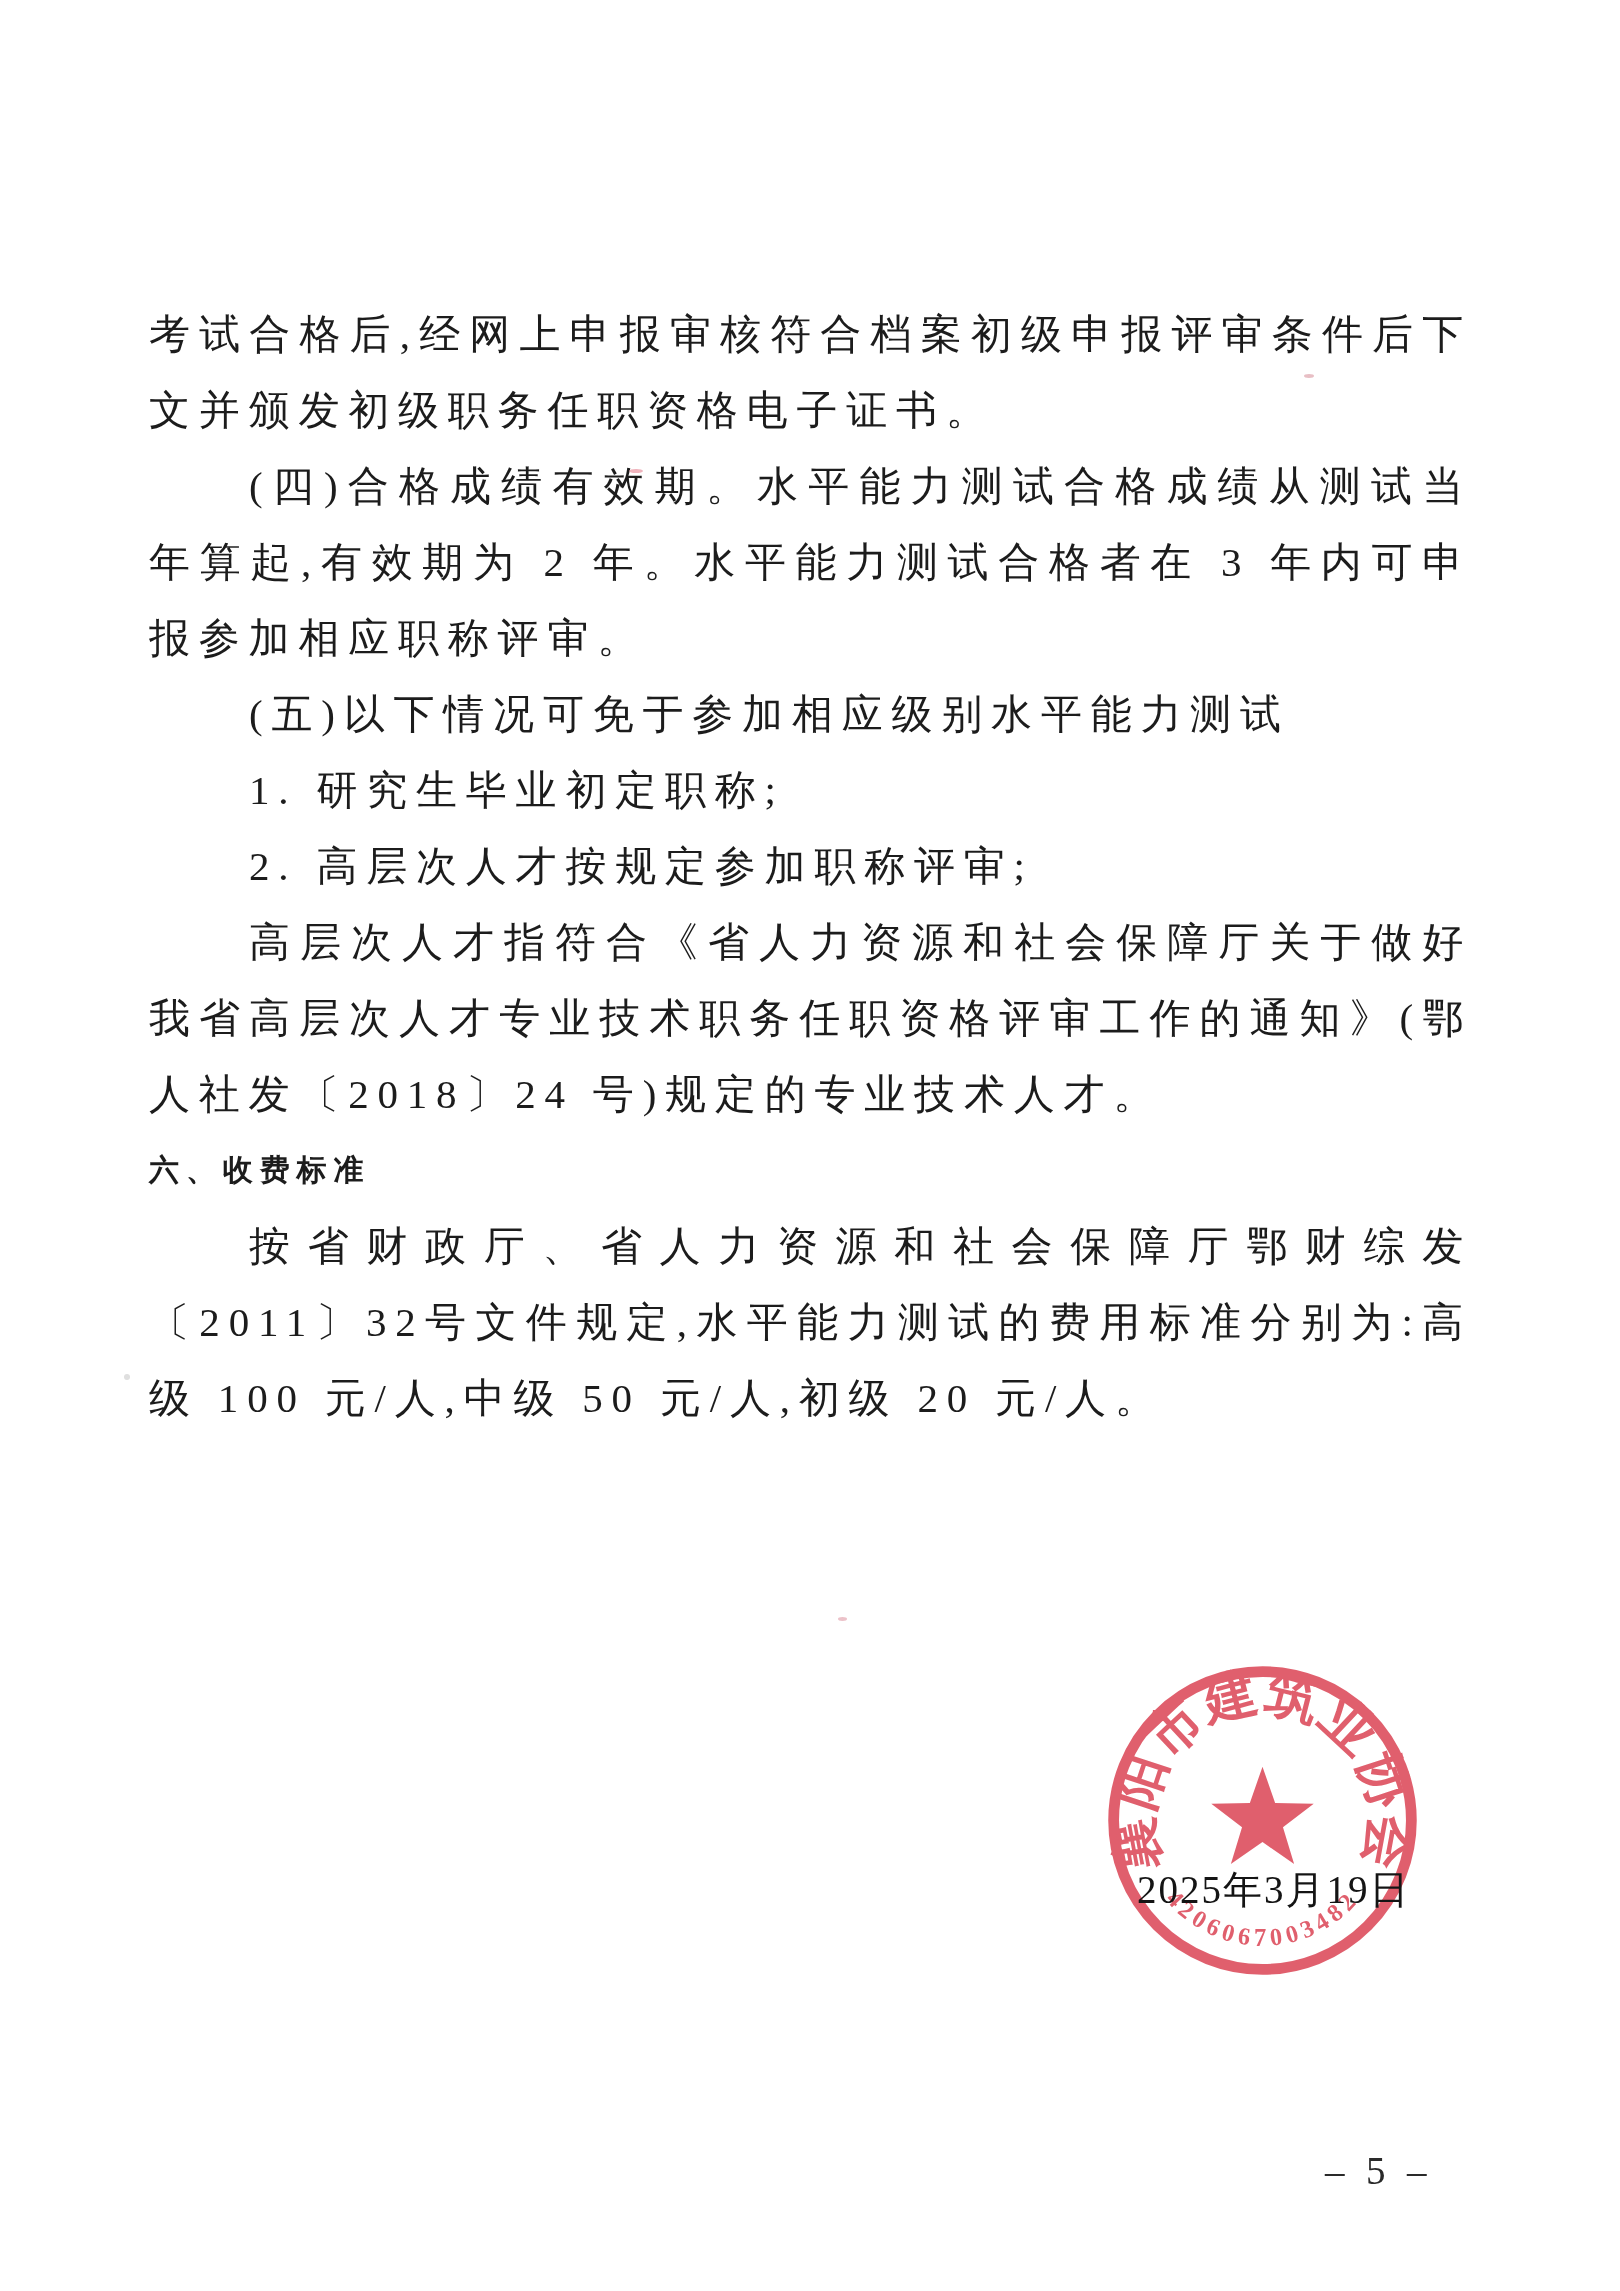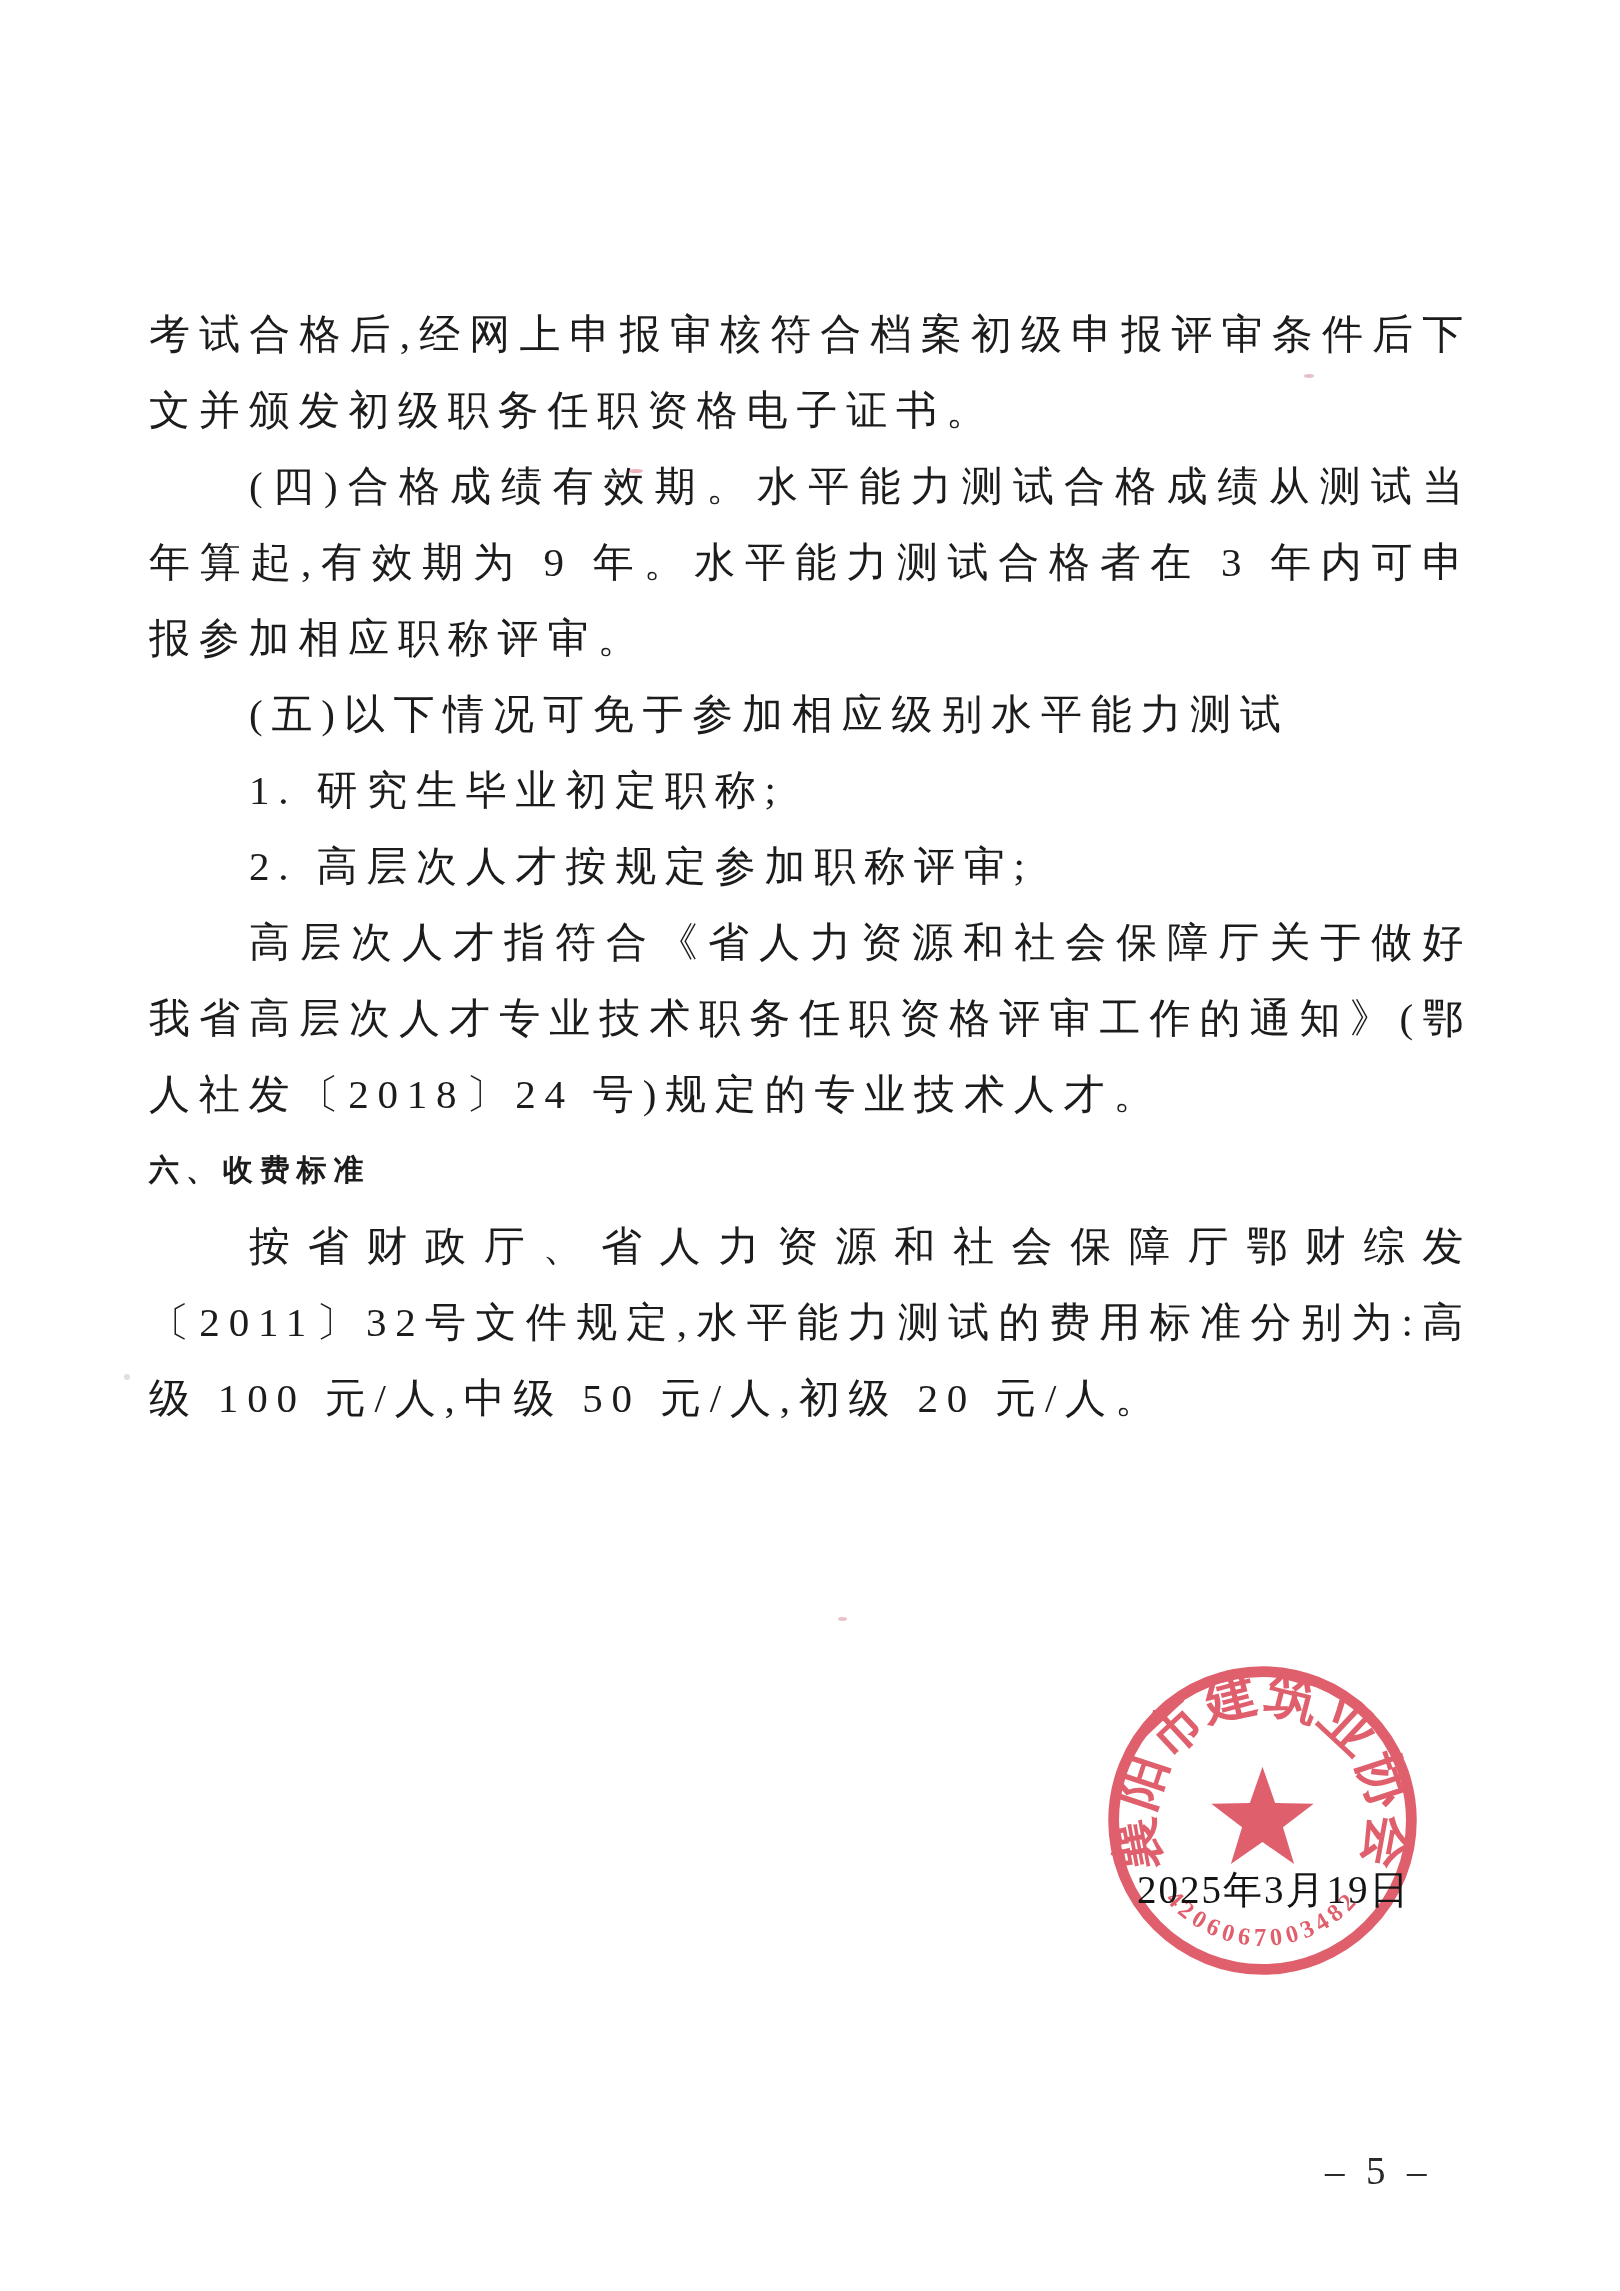--- a/index.html
+++ b/index.html
@@ -65,21 +65,21 @@
   .speck.s4{left:838px;top:1617px;width:8.8px;height:3.9px;background:#e09aa5;opacity:.6;}
   .stamp text{font-family:"Liberation Serif","DejaVu Serif",serif;}
 </style>
 </head>
 <body>
 
 <div class="page">
 
   <div class="content">
     <p class="para">考试合格后,经网上申报审核符合档案初级申报评审条件后下文并颁发初级职务任职资格电子证书。</p>
-    <p class="para indent">(四)合格成绩有效期。水平能力测试合格成绩从测试当年算起,有效期为 9 年。水平能力测试合格者在 3 年内可申报参加相应职称评审。</p>
+    <p class="para indent">(四)合格成绩有效期。水平能力测试合格成绩从测试当年算起,有效期为 2 年。水平能力测试合格者在 3 年内可申报参加相应职称评审。</p>
     <p class="para indent">(五)以下情况可免于参加相应级别水平能力测试</p>
     <p class="para indent">1. 研究生毕业初定职称;</p>
     <p class="para indent">2. 高层次人才按规定参加职称评审;</p>
     <p class="para indent">高层次人才指符合《省人力资源和社会保障厅关于做好我省高层次人才专业技术职务任职资格评审工作的通知》(鄂人社发〔2018〕24 号)规定的专业技术人才。</p>
     <p class="section-heading">六、收费标准</p>
     <p class="para indent">按省财政厅、省人力资源和社会保障厅鄂财综发〔2011〕32号文件规定,水平能力测试的费用标准分别为:高级 100 元/人,中级 50 元/人,初级 20 元/人。</p>
   </div>
 
   <svg class="stamp" viewBox="-170 -170 340 340" xmlns="http://www.w3.org/2000/svg">
     <defs>

